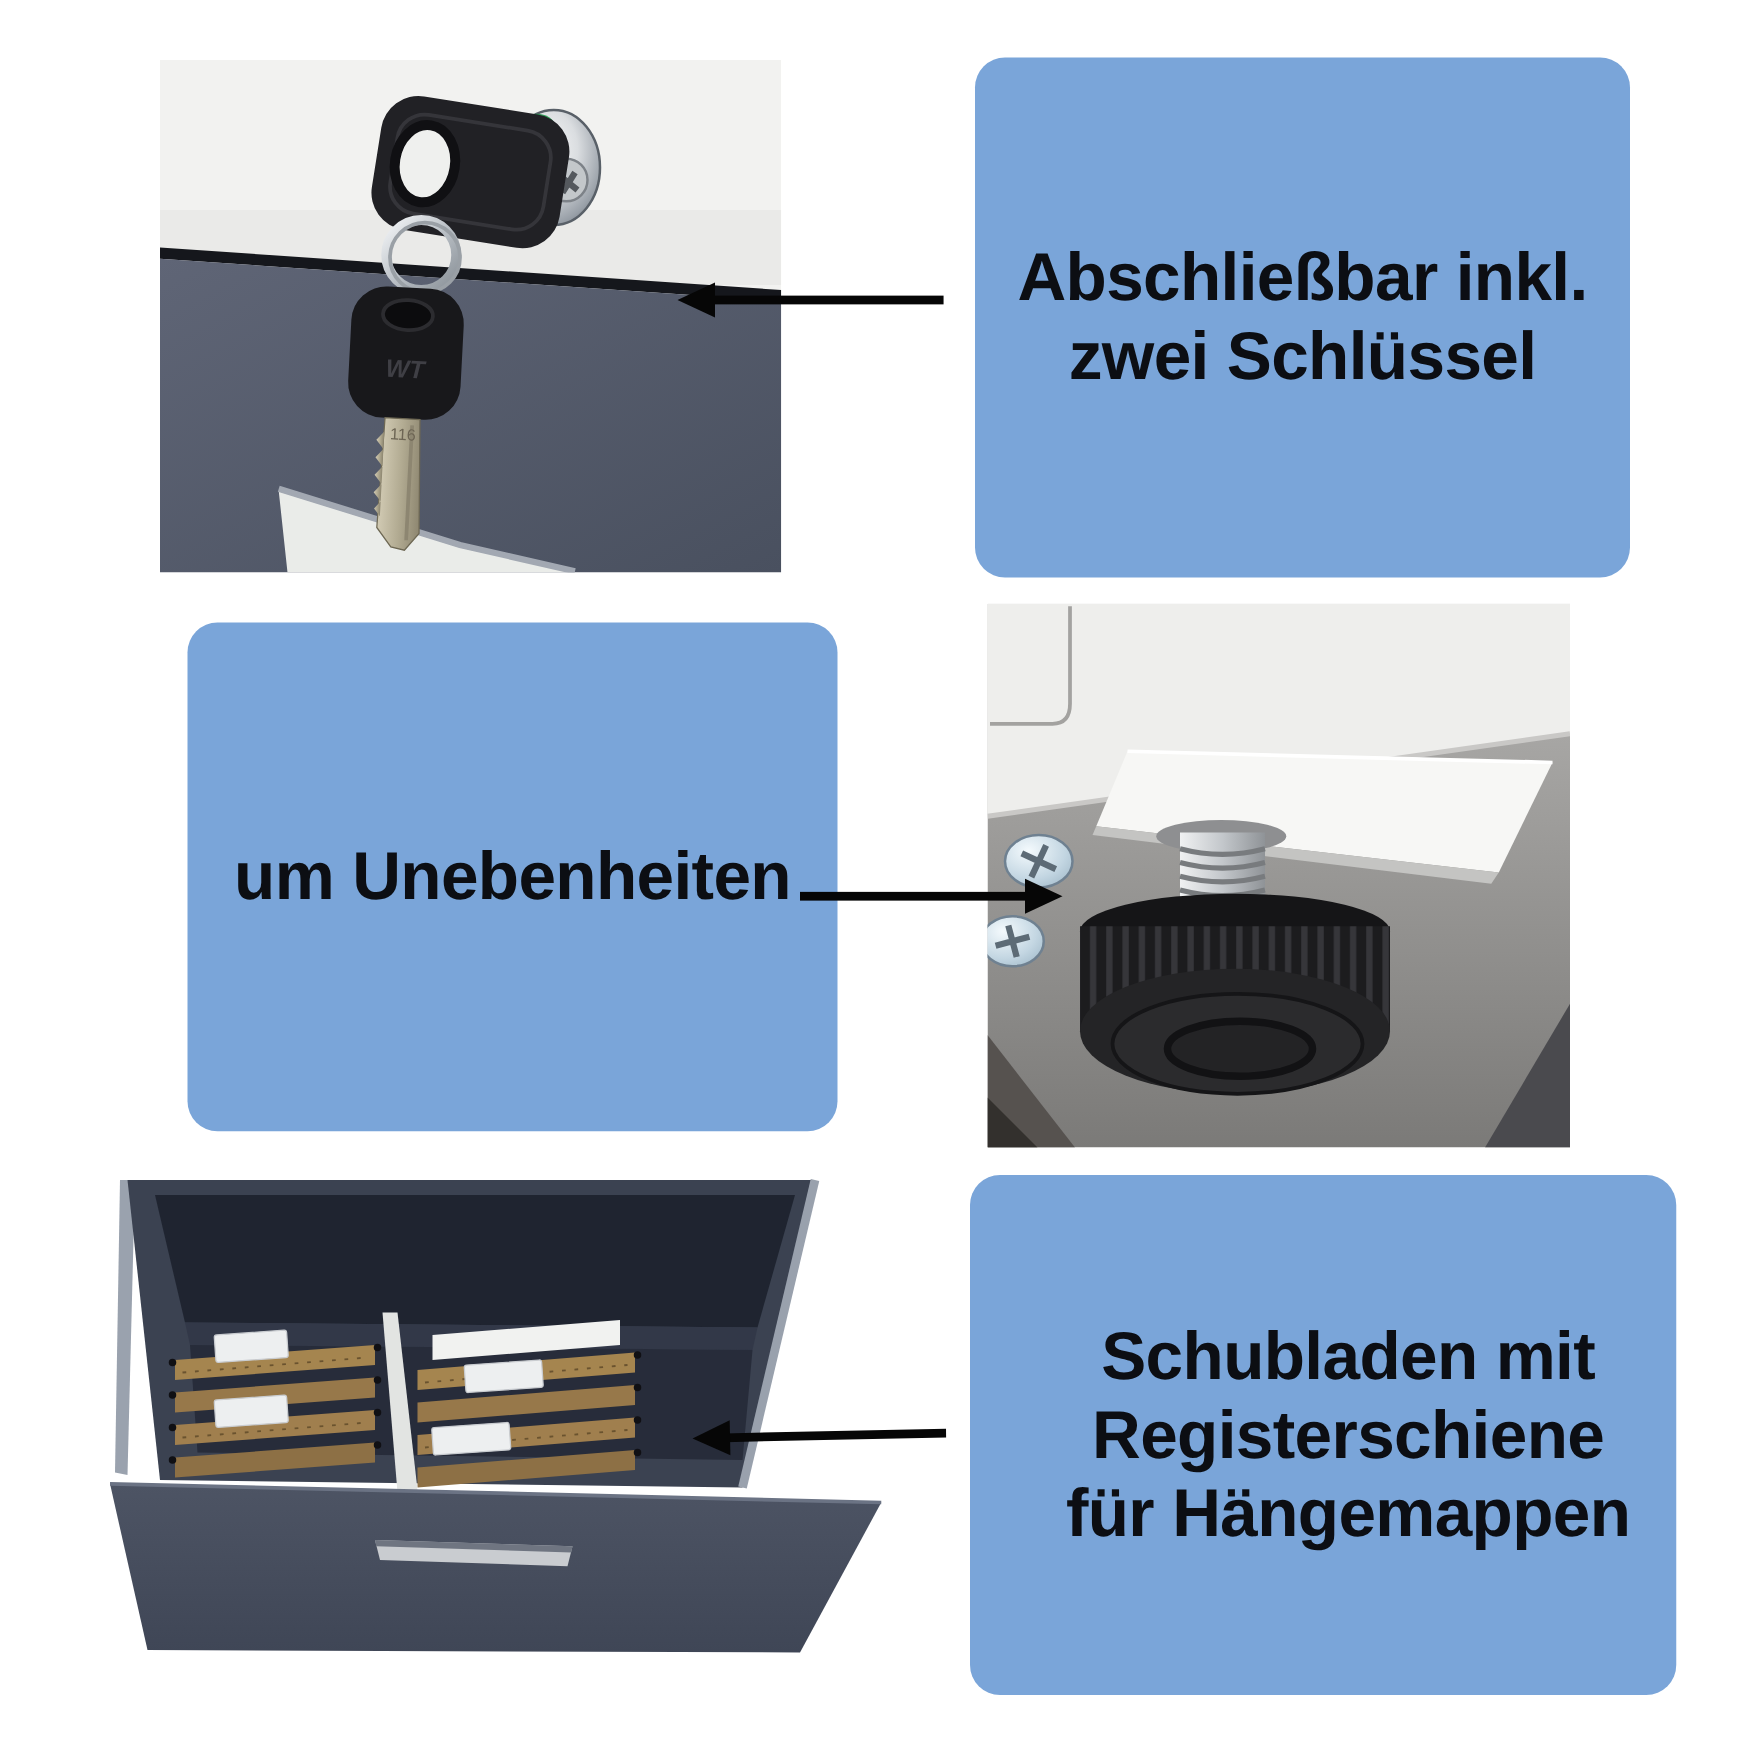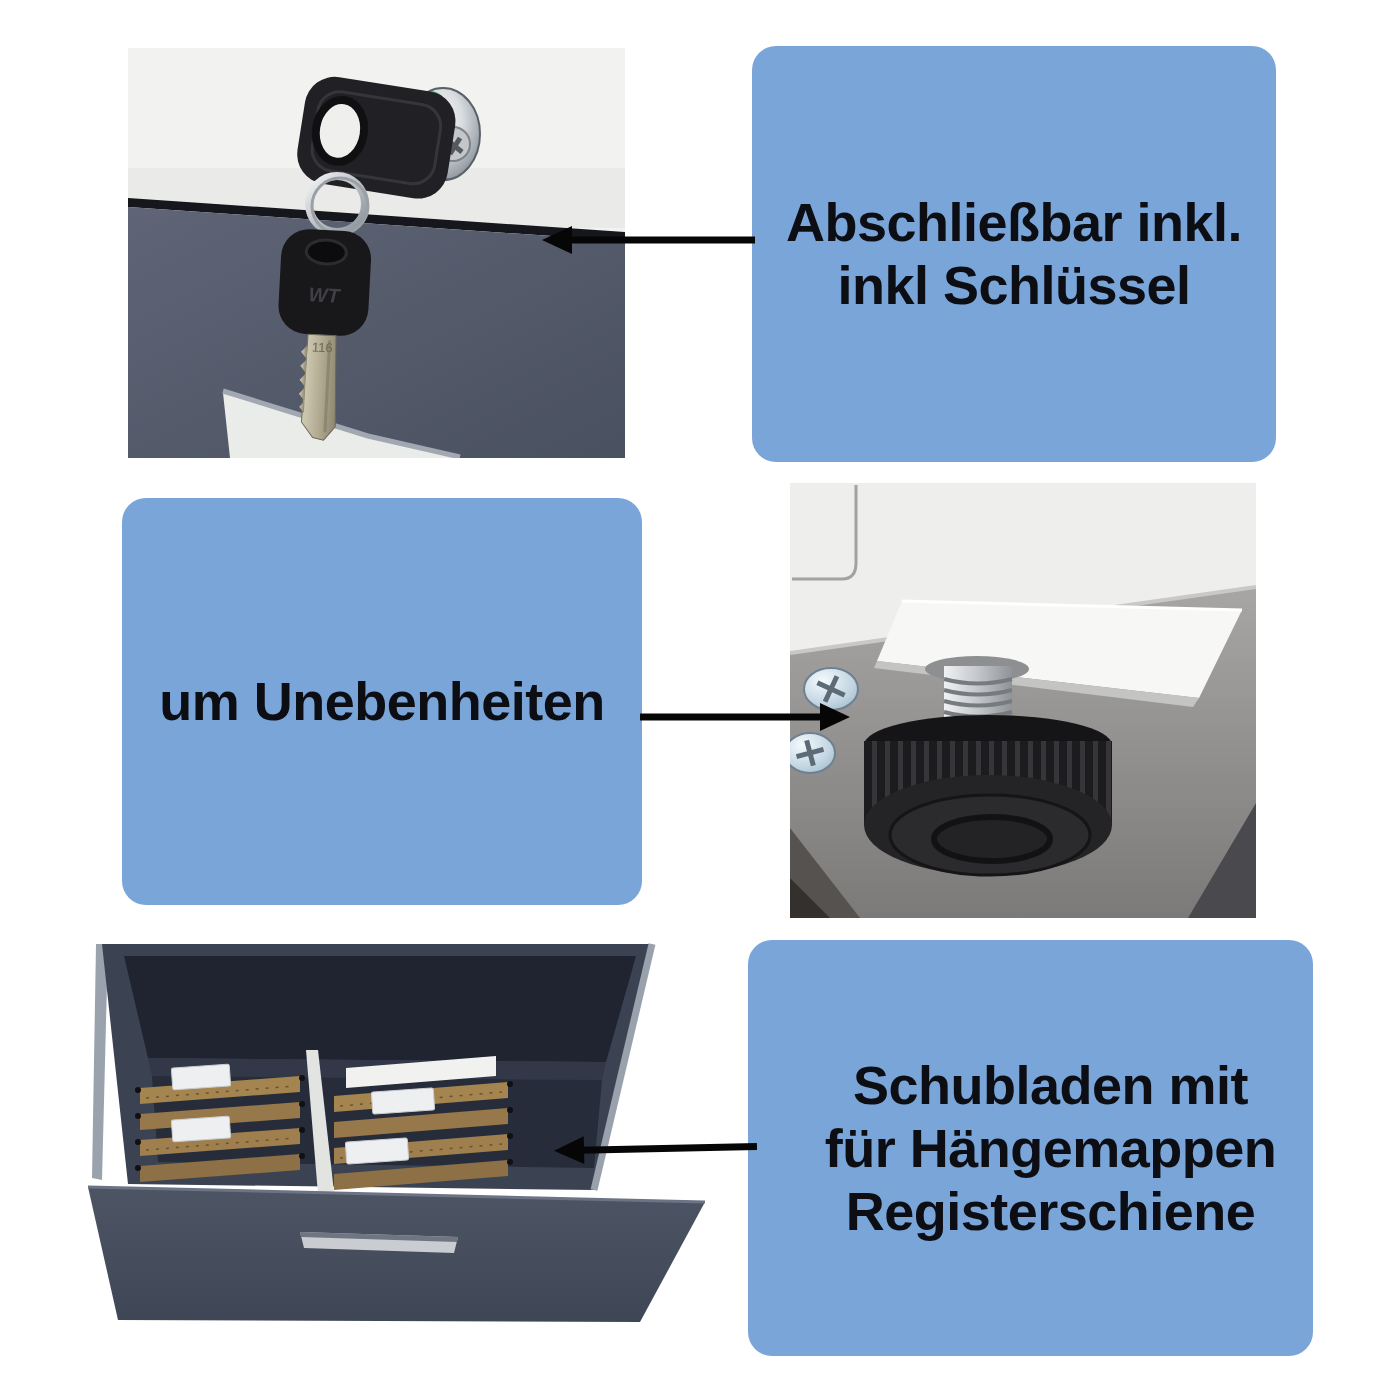--- a/index.html
+++ b/index.html
@@ -1,20 +1,20 @@
 <!DOCTYPE html>
 <html><head>
 <meta charset="utf-8">
 <style>
   html,body{margin:0;padding:0;background:#ffffff;}
   .canvas{position:relative;width:1400px;height:1400px;background:#ffffff;overflow:hidden;
           font-family:"Liberation Sans", sans-serif;}
   .photo{position:absolute;}
   .photo svg{display:block;}
-  .callout{position:absolute;border-radius:24px;display:flex;align-items:center;justify-content:center;text-align:center;}
+  .callout{position:absolute;border-radius:24px;display:flex;align-items:center;justify-content:center;text-align:center;margin-left:28px;}
   .callout .lines{width:100%;}
   .callout .ln{display:block;font-size:54px;line-height:63px;font-weight:700;letter-spacing:-0.5px;}
   .arrow{position:absolute;}
 </style>
 </head>
 <body>
 
 <div class="canvas">
 
   <div class="photo" style="left:128px;top:48px;width:497px;height:410px;">
@@ -195,35 +195,35 @@
         <path d="M0,247 L617,262" stroke="#6b7384" stroke-width="3"></path>
         <polygon points="212,292 370,297 366,313 216,308" fill="#c9ccd0"></polygon>
         <polygon points="212,292 370,297 369,302 213,297" fill="#6f7581"></polygon>
       </g>
     </svg>
   </div>
 
   <div class="callout" style="left:752px;top:46px;width:524px;height:416px;background:#7aa5d9;color:#0c0e13;">
     <div class="lines">
       <span class="ln">Abschließbar inkl.</span>
-      <span class="ln">inkl Schlüssel</span>
+      <span class="ln">zwei Schlüssel</span>
     </div>
   </div>
 
   <div class="callout" style="left:122px;top:498px;width:520px;height:407px;background:#7aa5d9;color:#0c0e13;">
     <div class="lines">
       <span class="ln">um Unebenheiten</span>
     </div>
   </div>
 
   <div class="callout" style="left:748px;top:940px;width:525px;height:416px;background:#7aa5d9;color:#0c0e13;padding-left:40px;">
     <div class="lines">
       <span class="ln">Schubladen mit</span>
+      <span class="ln">Registerschiene</span>
       <span class="ln">für Hängemappen</span>
-      <span class="ln">Registerschiene</span>
     </div>
   </div>
 
   <svg class="arrow" style="left:540px;top:220px;" width="215" height="40" viewBox="0 0 215 40">
     <rect x="30" y="16.5" width="185" height="7" fill="#060606"></rect>
     <polygon points="2,20 32,6 32,34" fill="#060606"></polygon>
   </svg>
 
   <svg class="arrow" style="left:640px;top:697px;" width="212" height="40" viewBox="0 0 212 40">
     <rect x="0" y="16.5" width="180" height="7" fill="#060606"></rect>

